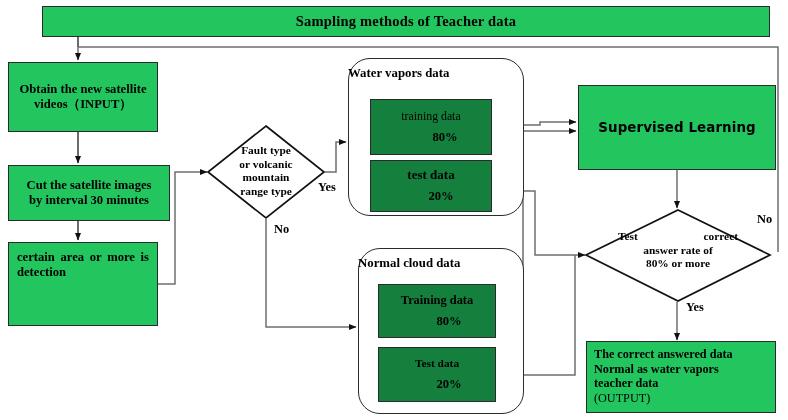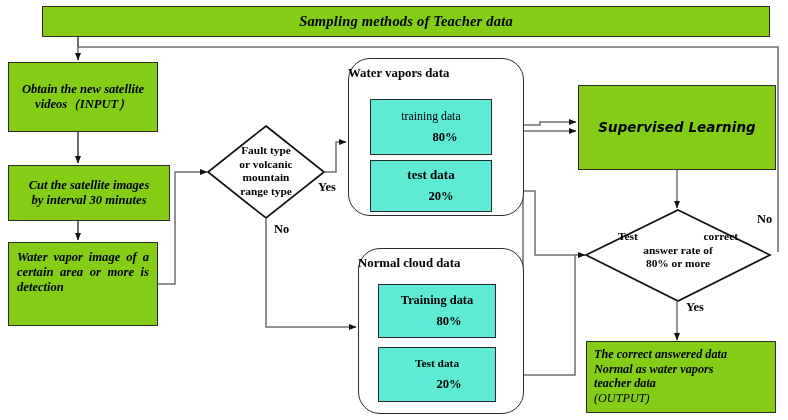--- a/index.html
+++ b/index.html
@@ -1,36 +1,36 @@
 <!DOCTYPE html>
 <html><head>
 <meta charset="utf-8">
 <style>
   html,body{margin:0;padding:0;background:#ffffff;}
   body{width:788px;height:420px;overflow:hidden;
        font-family:"Liberation Serif","DejaVu Serif",serif;color:#000;}
   #canvas{position:relative;width:788px;height:420px;}
 
   .node{position:absolute;box-sizing:border-box;border:1.6px solid #2b2b2b;
-        background:#84cc16;display:flex;align-items:center;justify-content:center;
-        text-align:center;font-weight:bold;line-height:1.18;z-index:3;font-style:italic;}
+        background:#22c55e;display:flex;align-items:center;justify-content:center;
+        text-align:center;font-weight:bold;line-height:1.18;z-index:3;}
 
   .title-bar{font-size:14.5px;letter-spacing:.2px;}
 
   .proc{font-size:12.6px;padding:3px 6px;}
   .proc.justify{display:block;text-align:justify;text-align-last:justify;
         padding:7px 8px 6px 8px;}
 
   .rounded-group{position:absolute;box-sizing:border-box;border:1.6px solid #2b2b2b;
         border-radius:22px;background:#fff;z-index:2;}
   .group-title{position:absolute;left:0;right:0;text-align:left;
         font-weight:bold;font-size:12.8px;z-index:4;}
 
   .subbox{position:absolute;box-sizing:border-box;border:1.5px solid #2b2b2b;
-        background:#5eead4;z-index:4;}
+        background:#15803d;z-index:4;}
   .sb-l1{position:absolute;left:0;right:0;text-align:center;font-size:11.8px;}
   .sb-l2{position:absolute;left:0;right:0;text-align:center;font-size:12.6px;
         font-weight:bold;}
   .bold{font-weight:bold;}
 
   .supervised{font-family:"DejaVu Sans","Liberation Sans",sans-serif;
         font-size:13.4px;font-weight:bold;letter-spacing:.1px;}
 
   .out-box{display:block;text-align:left;font-size:12.2px;padding:5px 7px;
         line-height:1.2;}
@@ -100,21 +100,20 @@
   </div>
 
   <div class="node proc" style="left:8px;top:165px;width:162px;height:56px;">
     <div>
       <div>Cut the satellite images</div>
       <div>by interval 30 minutes</div>
     </div>
   </div>
 
   <div class="node proc justify" style="left:8px;top:242px;width:150px;height:84px;">
-    <div>Water vapor image of a</div>
     <div>certain area or more is</div>
     <div style="text-align:center;text-align-last:left;">detection</div>
   </div>
 
   <div class="diamond-wrap" style="left:206px;top:124px;width:120px;height:96px;">
     <svg width="120" height="96">
       <polygon points="60,2 118,48 60,94 2,48" fill="#fff" stroke="#111" stroke-width="1.7"></polygon>
     </svg>
     <div class="diamond-text dt-justify" style="top:20px;padding:0 24px;">
       <div style="text-align:center;text-align-last:center;">Fault type</div>

